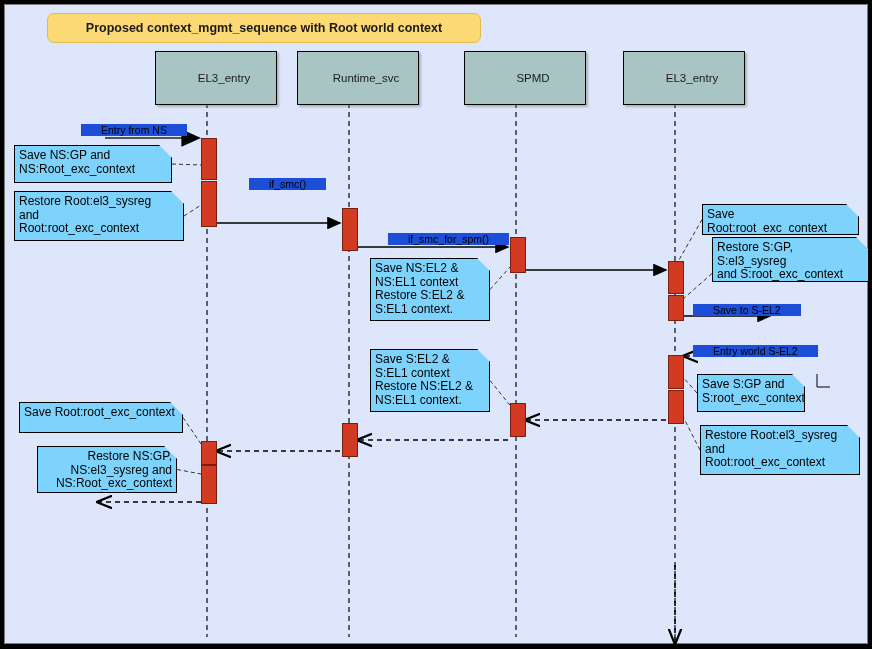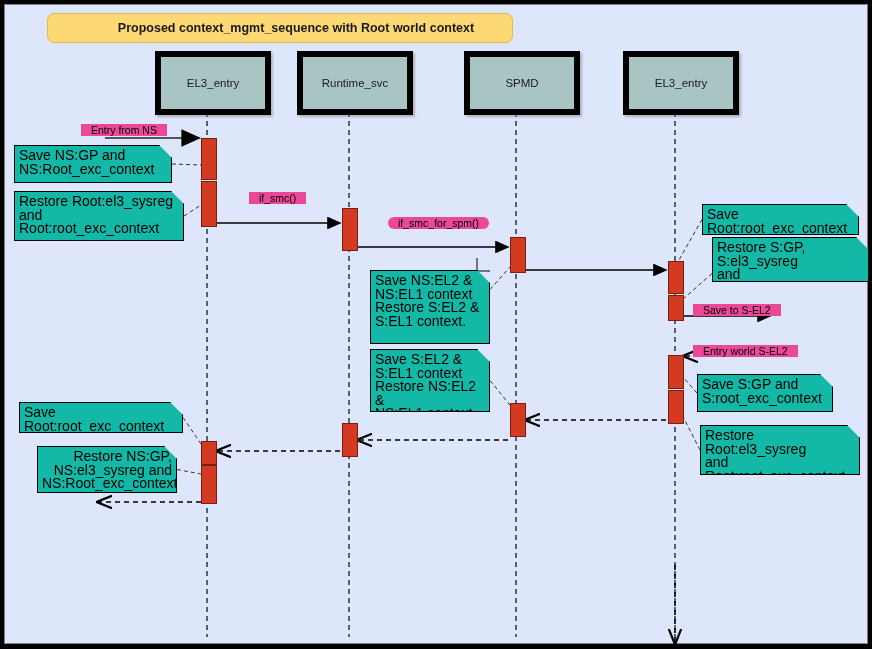--- a/index.html
+++ b/index.html
@@ -4,36 +4,36 @@
 <style>
   html,body{margin:0;padding:0;background:#000;}
   #root{position:relative;width:872px;height:649px;background:#000;overflow:hidden;
         font-family:"Liberation Sans", sans-serif;}
   #canvas{position:absolute;left:4px;top:4px;width:864px;height:640px;
           background:#dde6fa;border:1px solid #7f7f7f;box-sizing:border-box;}
   #svglayer{position:absolute;left:0;top:0;width:864px;height:640px;}
 
   .title-box{position:absolute;display:flex;align-items:center;justify-content:center;
       background:#fcd975;border:1px solid #e0bb50;border-radius:7px;
-      font-size:12.5px;font-weight:bold;color:#1a1a1a;text-align:center;padding-left:32px;}
+      font-size:12.5px;font-weight:bold;color:#1a1a1a;text-align:center;}
 
   .lifeline-head{position:absolute;display:flex;align-items:center;justify-content:center;
-      background:#a8c5c3;border:6px solid #000000;
+      background:#a8c5c3;border:1px solid #000000;
       box-shadow:2px 2px 2px rgba(120,120,120,.45);
-      font-size:11.5px;color:#1a1a1a;}
+      font-size:11.5px;color:#1a1a1a;padding-left:16px;}
 
   .activation{position:absolute;background:#d23b22;border:1px solid #7a1f10;}
 
-  .note{position:absolute;background:#14b8a6;border:1px solid #000;
-      font-size:14px;line-height:13.5px;color:#000;padding:3px 4px 3px 4px;
+  .note{position:absolute;background:#7dd3fc;border:1px solid #000;
+      font-size:12px;line-height:13.5px;color:#000;padding:3px 4px 3px 4px;
       box-sizing:border-box;white-space:pre-line;
       clip-path:polygon(0 0, calc(100% - 13px) 0, 100% 13px, 100% 100%, 0 100%);}
 
-  .msg-label{position:absolute;font-size:10.5px;color:#000;background:#ec4899;
-      padding:0 10px;white-space:nowrap;line-height:12px;text-align:center;}
+  .msg-label{position:absolute;font-size:10.5px;color:#000;background:#1d4ed8;
+      padding:0 20px;white-space:nowrap;line-height:12px;text-align:center;}
 </style>
 </head>
 <body>
 
 <div id="root">
   <div id="canvas">
 
     <svg id="svglayer" xmlns="http://www.w3.org/2000/svg" viewBox="0 0 864 640">
       <defs>
         <marker id="ah-black" markerWidth="9" markerHeight="8" refX="8" refY="4" orient="auto">
@@ -120,43 +120,43 @@
         <div class="activation" style="left: 337px; top: 418px; width: 14px; height: 32px;"></div>
         <div class="activation" style="left: 196px; top: 436px; width: 14px; height: 22px;"></div>
         <div class="activation" style="left: 196px; top: 460px; width: 14px; height: 37px;"></div>
       </div>
     <div id="notes">
         <div class="note" style="left: 9px; top: 140px; width: 158px; height: 38px;"><span>Save NS:GP and
 NS:Root_exc_context</span></div>
         <div class="note" style="left: 9px; top: 186px; width: 170px; height: 50px;"><span>Restore Root:el3_sysreg
 and
 Root:root_exc_context</span></div>
-        <div class="note" style="left: 365px; top: 253px; width: 120px; height: 74px; margin-top: 12px;"><span>Save NS:EL2 &amp;
+        <div class="note" style="left: 365px; top: 253px; width: 120px; height: 63px;"><span>Save NS:EL2 &amp;
 NS:EL1 context
 Restore S:EL2 &amp;
 S:EL1 context.</span></div>
         <div class="note" style="left: 697px; top: 199px; width: 157px; height: 31px;"><span>Save Root:root_exc_context</span></div>
         <div class="note" style="left: 707px; top: 232px; width: 157px; height: 45px;"><span>Restore S:GP, S:el3_sysreg
 and S:root_exc_context</span></div>
-        <div class="note" style="left: 692px; top: 369px; width: 136px; height: 38px;"><span>Save S:GP and
+        <div class="note" style="left: 692px; top: 369px; width: 108px; height: 38px;"><span>Save S:GP and
 S:root_exc_context</span></div>
         <div class="note" style="left: 695px; top: 420px; width: 160px; height: 50px;"><span>Restore Root:el3_sysreg
 and
 Root:root_exc_context</span></div>
         <div class="note" style="left: 365px; top: 344px; width: 120px; height: 63px;"><span>Save S:EL2 &amp;
 S:EL1 context
 Restore NS:EL2 &amp;
 NS:EL1 context.</span></div>
         <div class="note" style="left: 14px; top: 397px; width: 164px; height: 31px;"><span>Save Root:root_exc_context</span></div>
         <div class="note" style="left: 32px; top: 441px; width: 140px; height: 47px; text-align: right;"><span>Restore NS:GP,
 NS:el3_sysreg and
 NS:Root_exc_context</span></div>
       </div>
     <div id="labels">
         <div class="msg-label" style="left: 76px; top: 119px;">Entry from NS</div>
-        <div class="msg-label" style="left: 244px; top: 187px;">if_smc()</div>
-        <div class="msg-label" style="left: 383px; top: 212px; border-radius: 6px;">if_smc_for_spm()</div>
+        <div class="msg-label" style="left: 244px; top: 173px;">if_smc()</div>
+        <div class="msg-label" style="left: 383px; top: 228px;">if_smc_for_spm()</div>
         <div class="msg-label" style="left: 688px; top: 299px;">Save to S-EL2</div>
         <div class="msg-label" style="left: 688px; top: 340px;">Entry world S-EL2</div>
       </div>
 
   </div>
 </div>
 
 </body></html>

